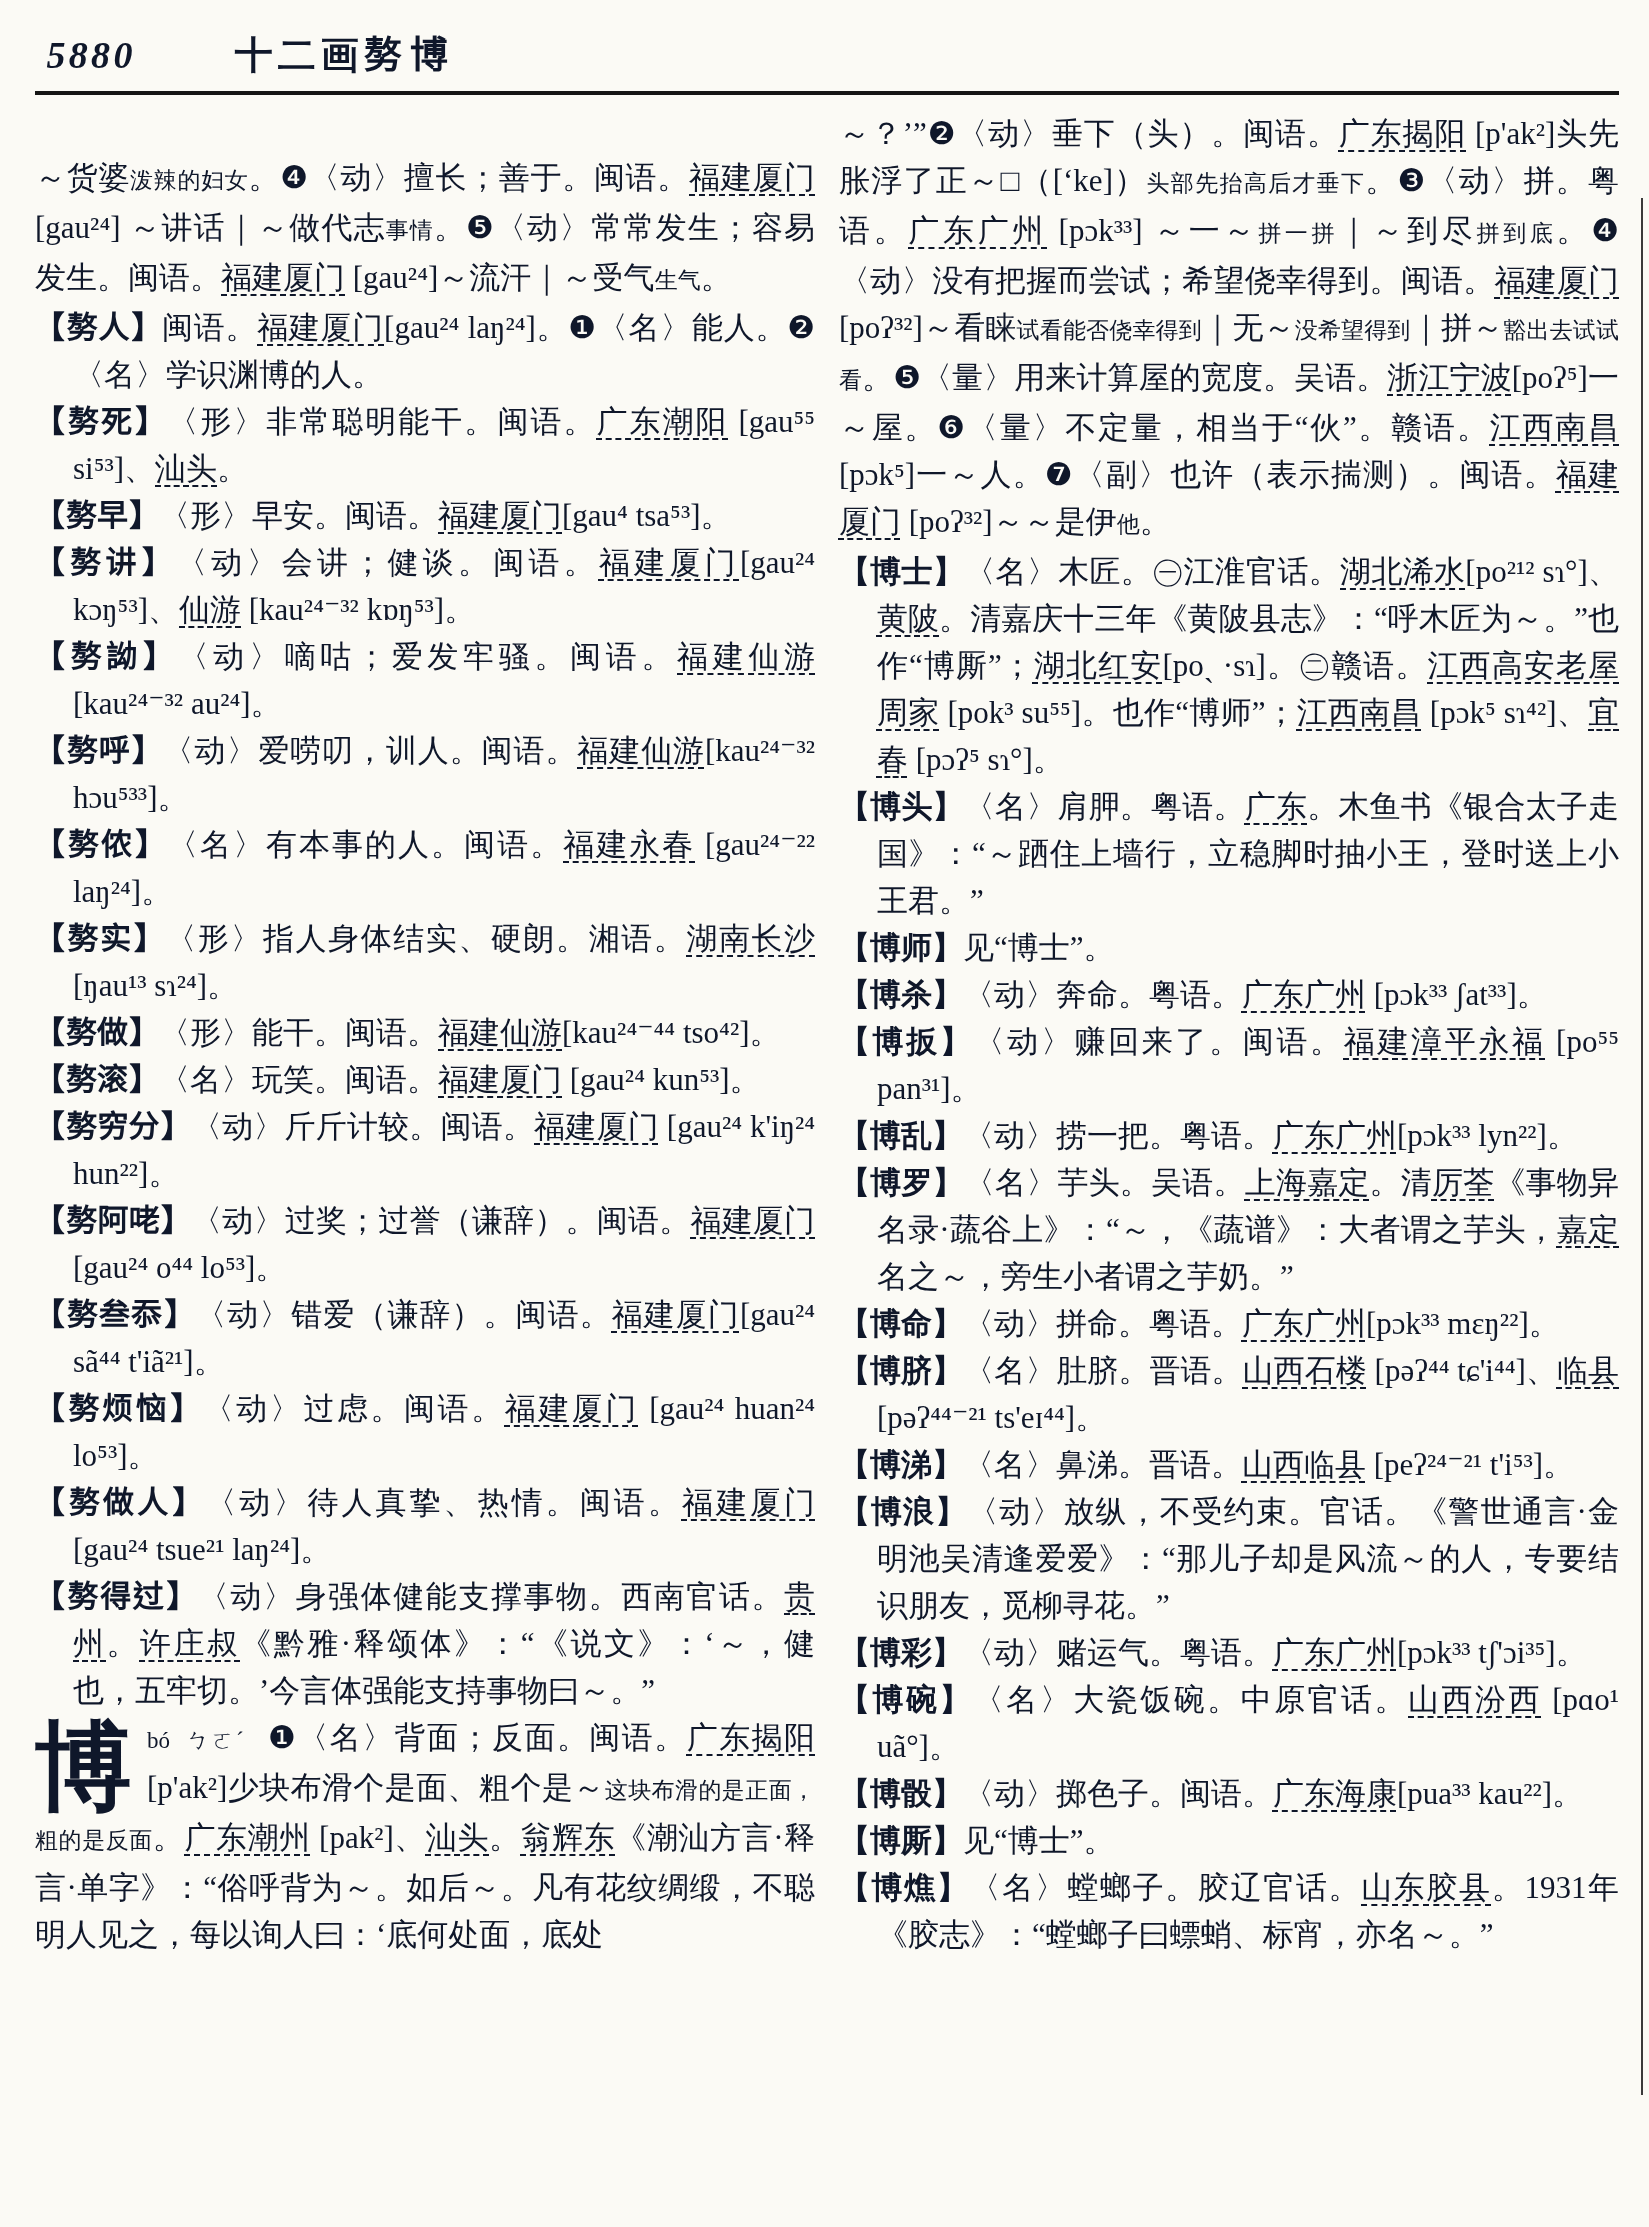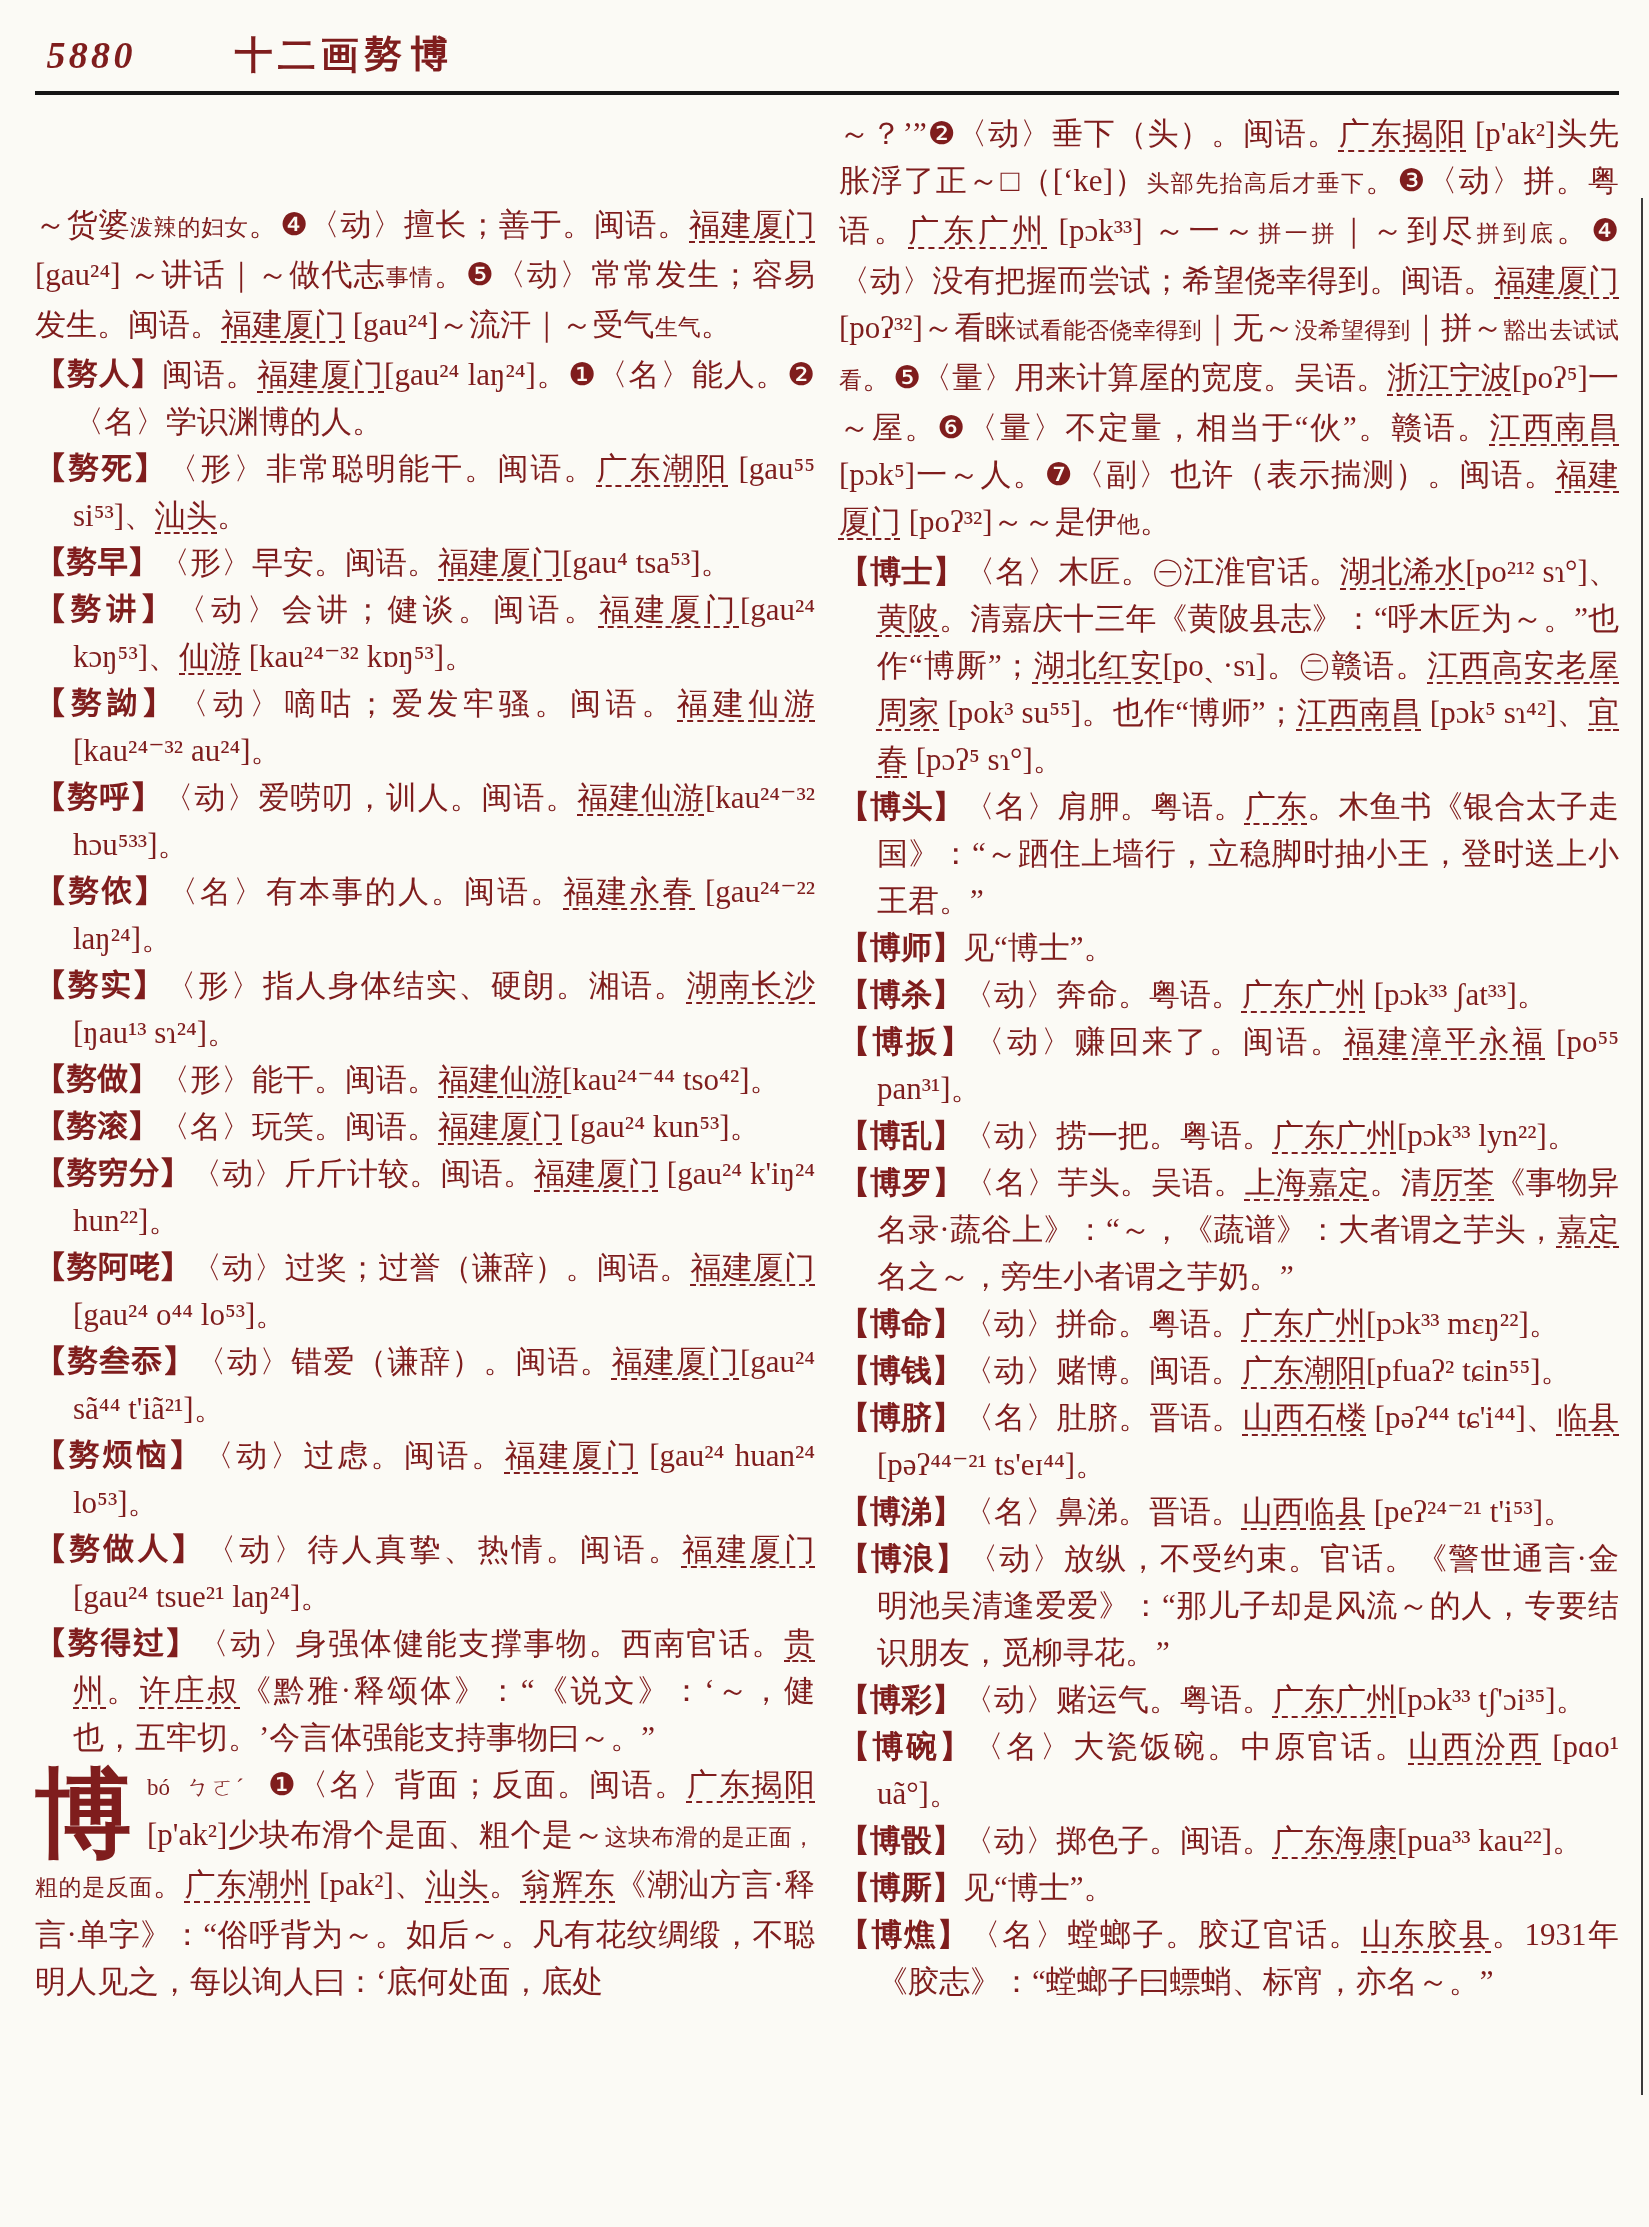--- a/index.html
+++ b/index.html
@@ -1,21 +1,21 @@
 <!DOCTYPE html>
 <html lang="zh" style="font-size:13.2px"><head>
 <meta charset="utf-8">
 <style>
   html,body{margin:0;padding:0;}
   body{background:#e8e6df;}
   .page{
     position:relative;
     width:1650px;height:2227px;
     background:#fbfaf5;
-    color:#7f1d1d;
+    color:#0f172a;
     box-sizing:border-box;
     padding:21.4px 31px 0 35px;
     font-family:"Liberation Serif","DejaVu Serif",serif;
     overflow:hidden;
   }
   .hdr{
     display:flex;align-items:baseline;
     padding:8.2px 0 10px 11.5px;
     font-size:38px;font-weight:bold;
   }
@@ -78,21 +78,20 @@
     <section class="col right" id="col-right">
         <p class="block plain">～？’”❷〈动〉垂下（头）。闽语。<u>广东揭阳</u> [p'ak²]头先胀浮了正～□（[ʻke]）<small>头部先抬高后才垂下</small>。❸〈动〉拼。粤语。<u>广东广州</u> [pɔk³³] ～一～<small>拼一拼</small>｜～到尽<small>拼到底</small>。❹〈动〉没有把握而尝试；希望侥幸得到。闽语。<u>福建厦门</u>[poʔ³²]～看睐<small>试看能否侥幸得到</small>｜无～<small>没希望得到</small>｜拼～<small>豁出去试试看</small>。❺〈量〉用来计算屋的宽度。吴语。<u>浙江宁波</u>[poʔ⁵]一～屋。❻〈量〉不定量，相当于“伙”。赣语。<u>江西南昌</u>[pɔk⁵]一～人。❼〈副〉也许（表示揣测）。闽语。<u>福建厦门</u> [poʔ³²]～～是伊<small>他</small>。</p>
         <p class="block entry"><b class="head">【博士】</b><span>〈名〉木匠。㊀江淮官话。<u>湖北浠水</u>[po²¹² sɿ°]、<u>黄陂</u>。清嘉庆十三年《黄陂县志》：“呼木匠为～。”也作“博厮”；<u>湖北红安</u>[poˎ ·sɿ]。㊁赣语。<u>江西高安老屋周家</u> [pok³ su⁵⁵]。也作“博师”；<u>江西南昌</u> [pɔk⁵ sɿ⁴²]、<u>宜春</u> [pɔʔ⁵ sɿ°]。</span></p>
         <p class="block entry"><b class="head">【博头】</b><span>〈名〉肩胛。粤语。<u>广东</u>。木鱼书《银合太子走国》：“～跴住上墙行，立稳脚时抽小王，登时送上小王君。”</span></p>
         <p class="block entry"><b class="head">【博师】</b><span>见“博士”。</span></p>
         <p class="block entry"><b class="head">【博杀】</b><span>〈动〉奔命。粤语。<u>广东广州</u> [pɔk³³ ʃat³³]。</span></p>
         <p class="block entry"><b class="head">【博扳】</b><span>〈动〉赚回来了。闽语。<u>福建漳平永福</u> [po⁵⁵ pan³¹]。</span></p>
         <p class="block entry"><b class="head">【博乱】</b><span>〈动〉捞一把。粤语。<u>广东广州</u>[pɔk³³ lyn²²]。</span></p>
         <p class="block entry"><b class="head">【博罗】</b><span>〈名〉芋头。吴语。<u>上海嘉定</u>。清<u>厉荃</u>《事物异名录·蔬谷上》：“～，《蔬谱》：大者谓之芋头，<u>嘉定</u>名之～，旁生小者谓之芋奶。”</span></p>
         <p class="block entry"><b class="head">【博命】</b><span>〈动〉拼命。粤语。<u>广东广州</u>[pɔk³³ mɛŋ²²]。</span></p>
-        <p class="block entry"><b class="head">【博钱】</b><span>〈动〉赌博。闽语。<u>广东潮阳</u>[pfuaʔ² tɕin⁵⁵]。</span></p>
         <p class="block entry"><b class="head">【博脐】</b><span>〈名〉肚脐。晋语。<u>山西石楼</u> [pəʔ⁴⁴ tɕ'i⁴⁴]、<u>临县</u> [pəʔ⁴⁴⁻²¹ ts'eɪ⁴⁴]。</span></p>
         <p class="block entry"><b class="head">【博涕】</b><span>〈名〉鼻涕。晋语。<u>山西临县</u> [peʔ²⁴⁻²¹ t'i⁵³]。</span></p>
         <p class="block entry"><b class="head">【博浪】</b><span>〈动〉放纵，不受约束。官话。《警世通言·金明池吴清逢爱爱》：“那儿子却是风流～的人，专要结识朋友，觅柳寻花。”</span></p>
         <p class="block entry"><b class="head">【博彩】</b><span>〈动〉赌运气。粤语。<u>广东广州</u>[pɔk³³ tʃ'ɔi³⁵]。</span></p>
         <p class="block entry"><b class="head">【博碗】</b><span>〈名〉大瓷饭碗。中原官话。<u>山西汾西</u> [pɑo¹ uã°]。</span></p>
         <p class="block entry"><b class="head">【博骰】</b><span>〈动〉掷色子。闽语。<u>广东海康</u>[pua³³ kau²²]。</span></p>
         <p class="block entry"><b class="head">【博厮】</b><span>见“博士”。</span></p>
         <p class="block entry"><b class="head">【博燋】</b><span>〈名〉螳螂子。胶辽官话。<u>山东胶县</u>。1931年《胶志》：“螳螂子曰螵蛸、标宵，亦名～。”</span></p>
       </section>
   </div>

